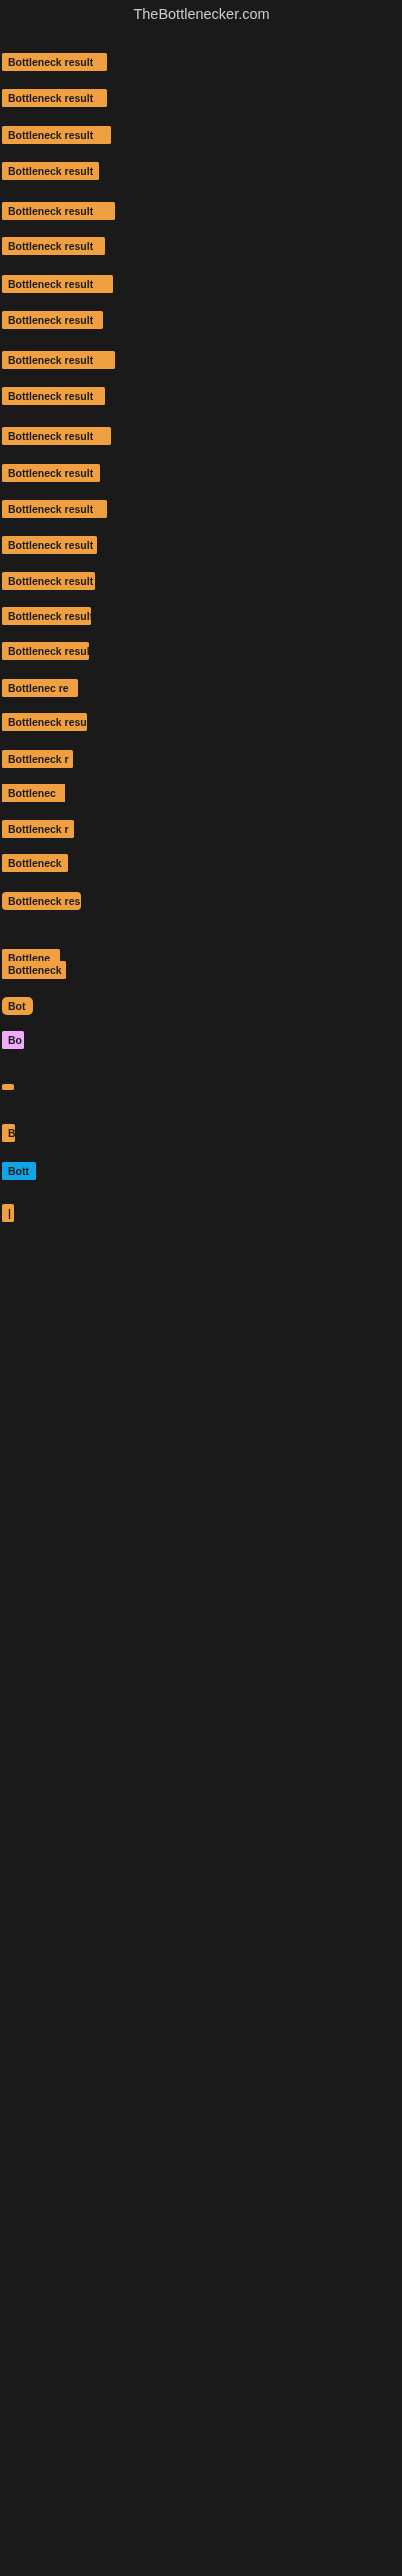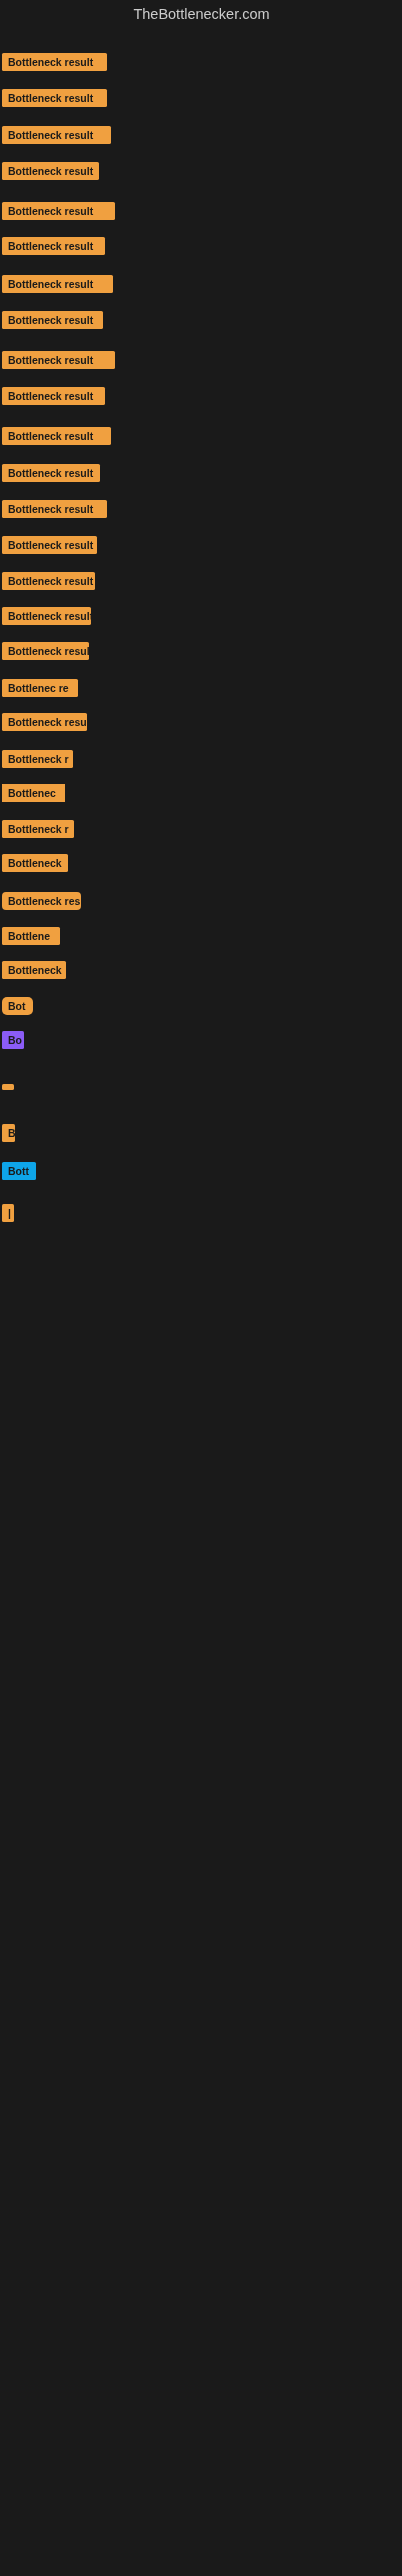--- a/index.html
+++ b/index.html
@@ -45,22 +45,22 @@
     <div style="position: absolute; top: 543px; left: 1.6px; background-color: rgb(240, 160, 64); color: rgb(26, 26, 26); font-size: 10.5px; font-weight: bold; font-family: Arial, sans-serif; padding: 3.2px 6.4px; border-radius: 1.6px; width: 93px; overflow: hidden; white-space: nowrap;">Bottleneck result</div>
     <div style="position: absolute; top: 578px; left: 1.6px; background-color: rgb(240, 160, 64); color: rgb(26, 26, 26); font-size: 10.5px; font-weight: bold; font-family: Arial, sans-serif; padding: 3.2px 6.4px; border-radius: 1.6px; width: 89px; overflow: hidden; white-space: nowrap;">Bottleneck result</div>
     <div style="position: absolute; top: 613px; left: 1.6px; background-color: rgb(240, 160, 64); color: rgb(26, 26, 26); font-size: 10.5px; font-weight: bold; font-family: Arial, sans-serif; padding: 3.2px 6.4px; border-radius: 1.6px; width: 87px; overflow: hidden; white-space: nowrap;">Bottleneck result</div>
     <div style="position: absolute; top: 650px; left: 1.6px; background-color: rgb(240, 160, 64); color: rgb(26, 26, 26); font-size: 10.5px; font-weight: bold; font-family: Arial, sans-serif; padding: 3.2px 6.4px; border-radius: 1.6px; width: 76px; overflow: hidden; white-space: nowrap;">Bottlenec re</div>
     <div style="position: absolute; top: 684px; left: 1.6px; background-color: rgb(240, 160, 64); color: rgb(26, 26, 26); font-size: 10.5px; font-weight: bold; font-family: Arial, sans-serif; padding: 3.2px 6.4px; border-radius: 1.6px; width: 85px; overflow: hidden; white-space: nowrap;">Bottleneck result</div>
     <div style="position: absolute; top: 721px; left: 1.6px; background-color: rgb(240, 160, 64); color: rgb(26, 26, 26); font-size: 10.5px; font-weight: bold; font-family: Arial, sans-serif; padding: 3.2px 6.4px; border-radius: 1.6px; width: 71px; overflow: hidden; white-space: nowrap;">Bottleneck r</div>
     <div style="position: absolute; top: 755px; left: 1.6px; background-color: rgb(240, 160, 64); color: rgb(26, 26, 26); font-size: 10.5px; font-weight: bold; font-family: Arial, sans-serif; padding: 3.2px 6.4px; border-radius: 0; width: 63px; overflow: hidden; white-space: nowrap;">Bottlenec</div>
     <div style="position: absolute; top: 791px; left: 1.6px; background-color: rgb(240, 160, 64); color: rgb(26, 26, 26); font-size: 10.5px; font-weight: bold; font-family: Arial, sans-serif; padding: 3.2px 6.4px; border-radius: 1.6px; width: 72px; overflow: hidden; white-space: nowrap;">Bottleneck r</div>
     <div style="position: absolute; top: 825px; left: 1.6px; background-color: rgb(240, 160, 64); color: rgb(26, 26, 26); font-size: 10.5px; font-weight: bold; font-family: Arial, sans-serif; padding: 3.2px 6.4px; border-radius: 1.6px; width: 66px; overflow: hidden; white-space: nowrap;">Bottleneck</div>
     <div style="position: absolute; top: 863px; left: 1.6px; background-color: rgb(240, 160, 64); color: rgb(26, 26, 26); font-size: 10.5px; font-weight: bold; font-family: Arial, sans-serif; padding: 3.2px 6.4px; border-radius: 4px; width: 79px; overflow: hidden; white-space: nowrap;">Bottleneck res</div>
-    <div style="position: absolute; top: 898px; left: 1.6px; background-color: rgb(240, 160, 64); color: rgb(26, 26, 26); font-size: 10.5px; font-weight: bold; font-family: Arial, sans-serif; padding: 3.2px 6.4px; border-radius: 1.6px; width: 58px; overflow: hidden; white-space: nowrap;">Bottlene</div>
+    <div style="position: absolute; top: 920px; left: 1.6px; background-color: rgb(240, 160, 64); color: rgb(26, 26, 26); font-size: 10.5px; font-weight: bold; font-family: Arial, sans-serif; padding: 3.2px 6.4px; border-radius: 1.6px; width: 58px; overflow: hidden; white-space: nowrap;">Bottlene</div>
     <div style="position: absolute; top: 932px; left: 1.6px; background-color: rgb(240, 160, 64); color: rgb(26, 26, 26); font-size: 10.5px; font-weight: bold; font-family: Arial, sans-serif; padding: 3.2px 6.4px; border-radius: 1.6px; width: 64px; overflow: hidden; white-space: nowrap;">Bottleneck</div>
     <div style="position: absolute; top: 968px; left: 1.6px; background-color: rgb(240, 160, 64); color: rgb(26, 26, 26); font-size: 10.5px; font-weight: bold; font-family: Arial, sans-serif; padding: 3.2px 6.4px; border-radius: 5px; width: 31px; overflow: hidden; white-space: nowrap;">Bot</div>
-    <div style="position: absolute; top: 1002px; left: 1.6px; background-color: #8b5cf6; color: rgb(26, 26, 26); font-size: 10.5px; font-weight: bold; font-family: Arial, sans-serif; padding: 3.2px 6.4px; border-radius: 1.6px; width: 22.5px; overflow: hidden; white-space: nowrap;">Bo</div>
+    <div style="position: absolute; top: 1002px; left: 1.6px; background-color: #f0abfc; color: rgb(26, 26, 26); font-size: 10.5px; font-weight: bold; font-family: Arial, sans-serif; padding: 3.2px 6.4px; border-radius: 1.6px; width: 22.5px; overflow: hidden; white-space: nowrap;">Bo</div>
     <div style="position: absolute; top: 1055px; left: 1.6px; background-color: rgb(240, 160, 64); color: rgb(26, 26, 26); font-size: 10.5px; font-weight: bold; font-family: Arial, sans-serif; padding: 3.2px 6.4px; border-radius: 1.6px; width: 9.7px; overflow: hidden; white-space: nowrap;"></div>
     <div style="position: absolute; top: 1095px; left: 1.6px; background-color: rgb(240, 160, 64); color: rgb(26, 26, 26); font-size: 10.5px; font-weight: bold; font-family: Arial, sans-serif; padding: 3.2px 6.4px; border-radius: 1.6px; width: 13px; overflow: hidden; white-space: nowrap;">B</div>
     <div style="position: absolute; top: 1133px; left: 1.6px; background-color: #0ea5e9; color: rgb(26, 26, 26); font-size: 10.5px; font-weight: bold; font-family: Arial, sans-serif; padding: 3.2px 6.4px; border-radius: 1.6px; width: 34px; overflow: hidden; white-space: nowrap;">Bott</div>
     <div style="position: absolute; top: 1175px; left: 1.6px; background-color: rgb(240, 160, 64); color: rgb(26, 26, 26); font-size: 10.5px; font-weight: bold; font-family: Arial, sans-serif; padding: 3.2px 6.4px; border-radius: 1.6px; width: 6.4px; overflow: hidden; white-space: nowrap;">|</div>
   </div>
 
 
 </body></html>

